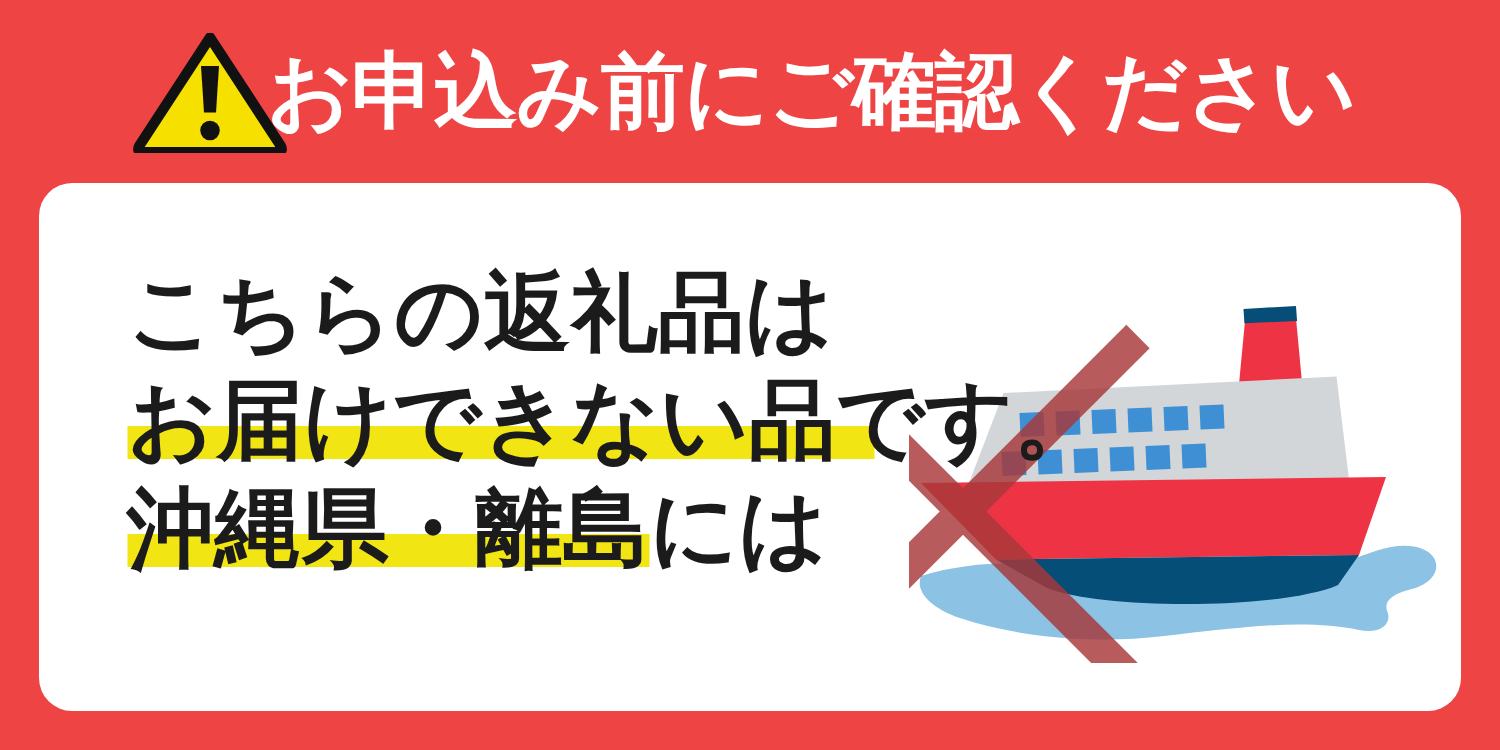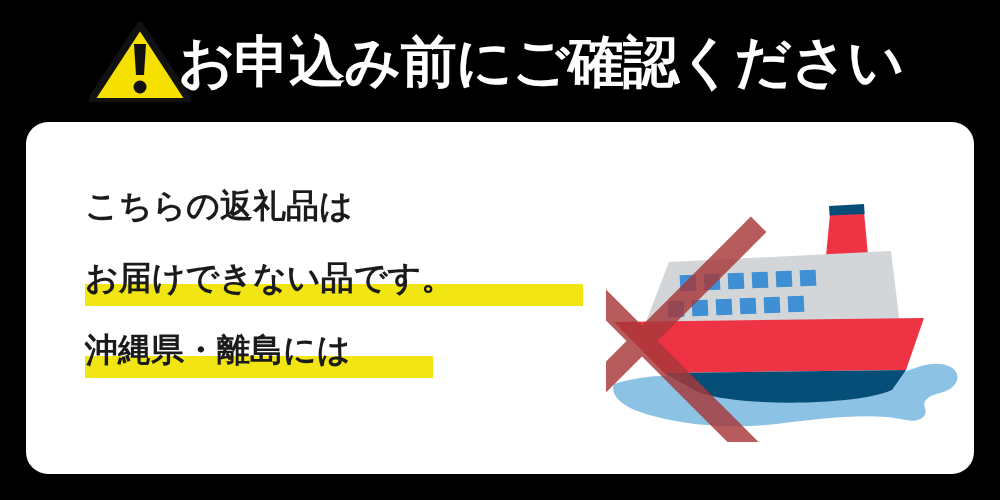--- a/index.html
+++ b/index.html
@@ -9,21 +9,21 @@
   body {
     width: 1000px;
     height: 500px;
     overflow: hidden;
     font-family: "DejaVu Sans", "Liberation Sans", sans-serif;
   }
   #banner {
     position: relative;
     width: 1000px;
     height: 500px;
-    background: #000000;
+    background: #ef4444;
     box-sizing: border-box;
   }
 
   
   #header {
     position: absolute;
     left: 0;
     top: 0;
     width: 1000px;
     height: 120px;
@@ -65,27 +65,26 @@
   
   #message {
     position: absolute;
     left: 59px;
     top: 48px;
     width: 520px;
   }
   .msg-line {
     position: relative;
     height: 72px;
-    font-size: 33px;
+    font-size: 58px;
     font-weight: bold;
     color: #1B1B1B;
     letter-spacing: 0px;
     white-space: nowrap;
     display: flex;
-    align-items: center;
   }
   .msg-text {
     position: relative;
     z-index: 2;
   }
   .hl {
     position: absolute;
     left: 0;
     bottom: 8px;
     height: 22px;

